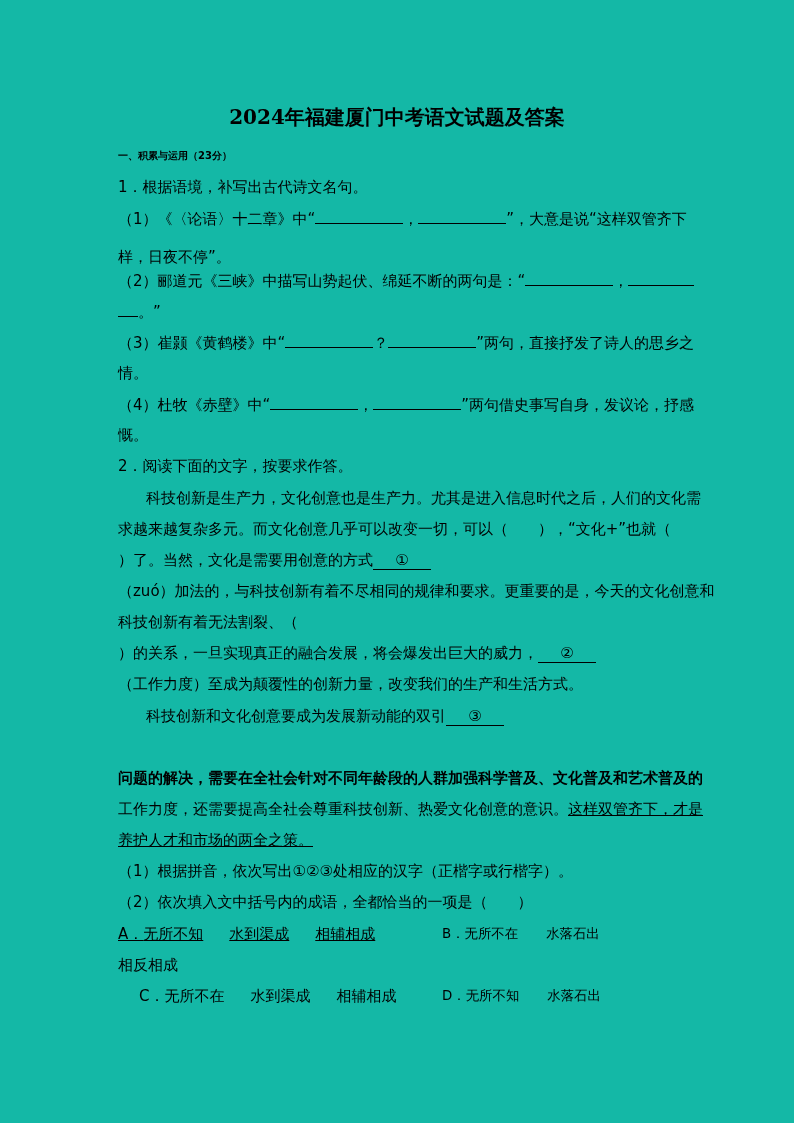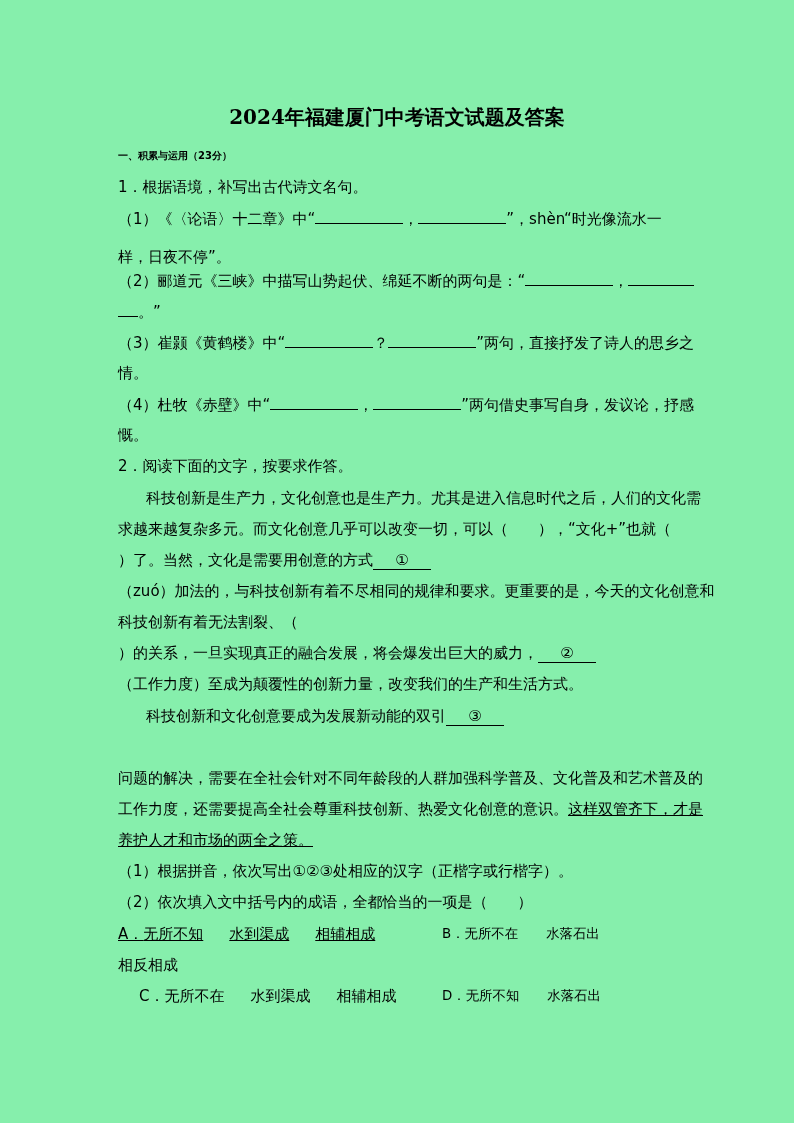--- a/index.html
+++ b/index.html
@@ -1,21 +1,21 @@
 <!DOCTYPE html>
 <html><head>
   <meta charset="utf-8">
   <style>
     html, body { margin: 0; padding: 0; background: #ffffff; }
     body {
       width: 794px; height: 1123px; position: relative; overflow: hidden;
       font-family: "DejaVu Sans", "Liberation Sans", sans-serif;
       color: #000000;
     }
-    .page { position: absolute; left: 0; top: 0; width: 794px; height: 1123px; background: #86efac; }
+    .page { position: absolute; left: 0; top: 0; width: 794px; height: 1123px; background: #14b8a6; }
     .title {
       position: absolute; left: 0; top: 104px; width: 794px; text-align: center;
       font-family: "DejaVu Serif", "Liberation Serif", serif;
       font-size: 20px; font-weight: bold; letter-spacing: 0px;
     }
     .line {
       position: absolute; left: 118px; white-space: nowrap;
       font-size: 15px; line-height: 18px;
     }
     .line.bold { font-weight: bold; font-size: 10px; }
@@ -38,21 +38,21 @@
 
 <div class="page">
 
   <div class="title">2024年福建厦门中考语文试题及答案</div>
 
   <div class="line bold" style="top:147px;">一、积累与运用（23分）</div>
 
   <div class="line" style="top:178px;">1．根据语境，补写出古代诗文名句。</div>
 
   <div class="line" style="top:209px;">
-    <span>（1）《〈论语〉十二章》中“</span><span class="blank b1"></span><span>，</span><span class="blank b1"></span><span>”，shèn“时光像流水一</span>
+    <span>（1）《〈论语〉十二章》中“</span><span class="blank b1"></span><span>，</span><span class="blank b1"></span><span>”，大意是说“这样双管齐下</span>
   </div>
   <div class="line" style="top:248px;">样，日夜不停”。</div>
 
   <div class="line" style="top:271px;">
     <span>（2）郦道元《三峡》中描写山势起伏、绵延不断的两句是：“</span><span class="blank b1"></span><span>，</span><span class="blank" style="width:66px;"></span>
   </div>
   <div class="line" style="top:302px;">
     <span class="blank short"></span><span>。”</span>
   </div>
 
@@ -76,21 +76,21 @@
   <div class="line" style="top:582px;">（zuó）加法的，与科技创新有着不尽相同的规律和要求。更重要的是，今天的文化创意和</div>
   <div class="line" style="top:613px;">科技创新有着无法割裂、（</div>
   <div class="line" style="top:644px;">
     <span>）的关系，一旦实现真正的融合发展，将会爆发出巨大的威力，</span><span class="marked">②</span>
   </div>
   <div class="line" style="top:675px;">（工作力度）至成为颠覆性的创新力量，改变我们的生产和生活方式。</div>
 
   <div class="line indent" style="top:707px;">
     <span>科技创新和文化创意要成为发展新动能的双引</span><span class="marked">③</span>
   </div>
-  <div class="line" style="top:769px;">问题的解决，需要在全社会针对不同年龄段的人群加强科学普及、文化普及和艺术普及的</div>
+  <div class="line" style="top:769px;font-weight:bold;">问题的解决，需要在全社会针对不同年龄段的人群加强科学普及、文化普及和艺术普及的</div>
   <div class="line" style="top:800px;">
     <span>工作力度，还需要提高全社会尊重科技创新、热爱文化创意的意识。</span><span class="u">这样双管齐下，才是</span>
   </div>
   <div class="line" style="top:831px;">
     <span class="u">养护人才和市场的两全之策。</span>
   </div>
 
   <div class="line" style="top:862px;">（1）根据拼音，依次写出①②③处相应的汉字（正楷字或行楷字）。</div>
   <div class="line" style="top:893px;">（2）依次填入文中括号内的成语，全都恰当的一项是（　　）</div>
 

